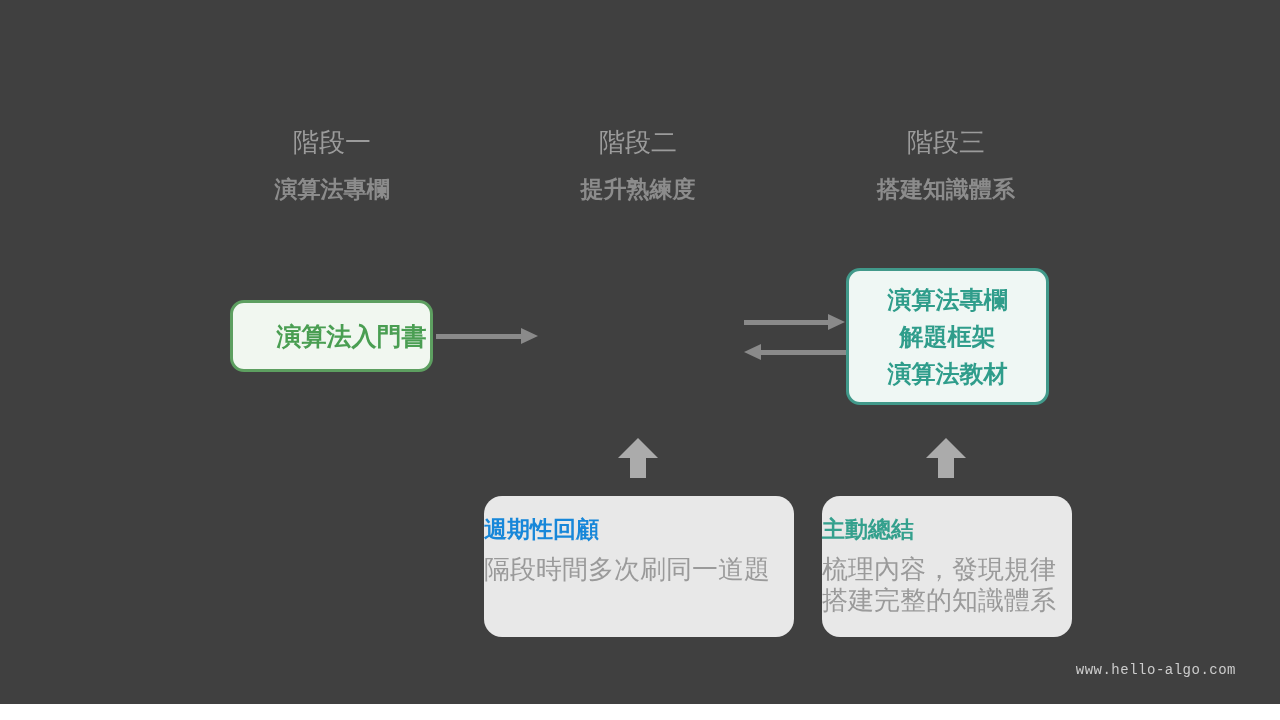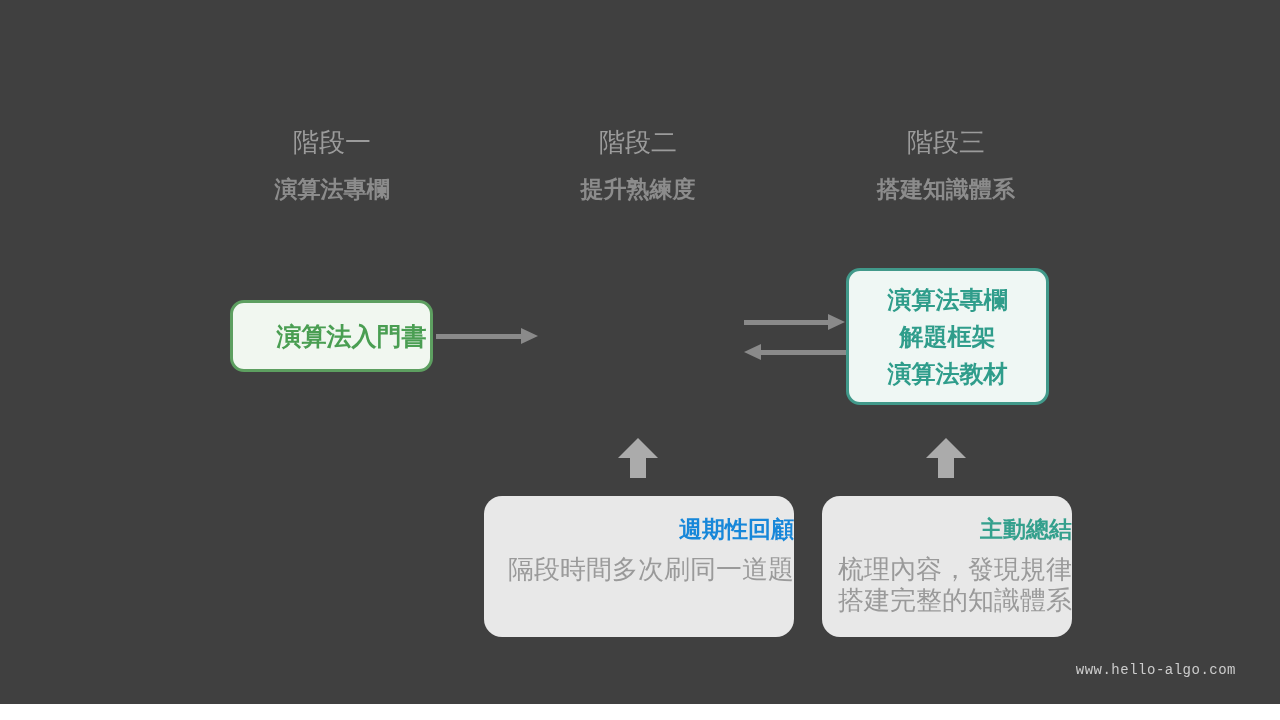--- a/index.html
+++ b/index.html
@@ -102,21 +102,21 @@
     margin: 0 auto;
   }
 
   
   .note-box {
     position: absolute;
     top: 496px;
     height: 141px;
     background: #e8e8e8;
     border-radius: 18px;
-    text-align: right;
+    text-align: left;
   }
   .note-box.left { left: 484px; width: 310px; }
   .note-box.right { left: 822px; width: 250px; }
   .note-title {
     margin-top: 20px;
     font-size: 23px;
     font-weight: 700;
     line-height: 26px;
   }
   .note-title.blue { color: #1787d9; }

